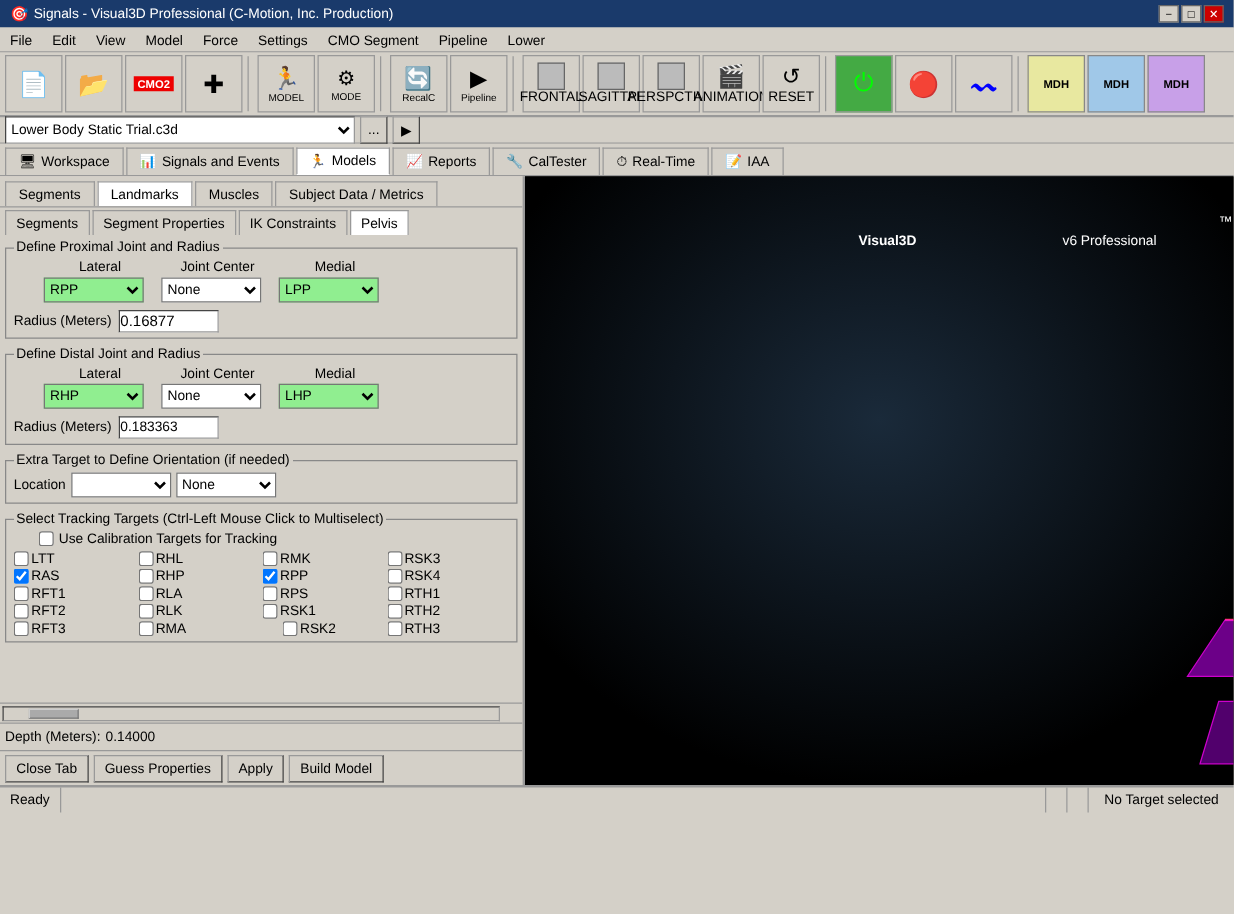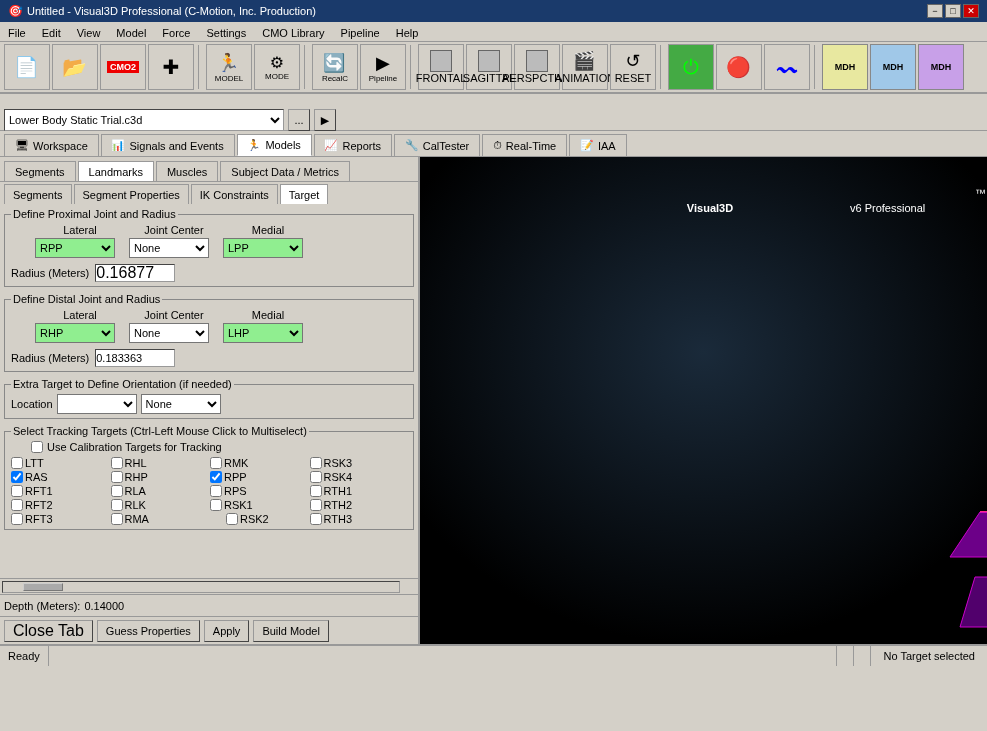--- a/index.html
+++ b/index.html
@@ -14,21 +14,21 @@
     
     #menu-bar { background: #d4d0c8; height: 20px; display: flex; align-items: flex-end; border-bottom: 1px solid #999; }
     .menu-item { padding: 2px 8px; cursor: pointer; color: black; }
 
     
     #toolbar { background: #d4d0c8; height: 52px; display: flex; align-items: center; padding: 2px 4px; gap: 2px; border-bottom: 2px solid #999; }
     .toolbar-btn { width: 46px; height: 46px; background: #d4d0c8; border: 1px solid #999; display: flex; flex-direction: column; align-items: center; justify-content: center; cursor: pointer; font-size: 9px; color: black; }
     .toolbar-separator { width: 4px; height: 44px; border-left: 1px solid #999; margin: 0 2px; }
 
     
-    #filepath-bar { background: #d4d0c8; height: 21px; display: flex; align-items: center; padding: 2px 4px; gap: 4px; border-bottom: 1px solid #999; margin-top: 16px; }
+    #filepath-bar { background: #d4d0c8; height: 21px; display: flex; align-items: center; padding: 2px 4px; gap: 4px; border-bottom: 1px solid #999; }
     #filepath-bar select { width: 280px; height: 22px; background: white; border: 1px inset #999; }
     .filepath-btn { width: 22px; height: 22px; background: #d4d0c8; border: 1px outset #999; display: flex; align-items: center; justify-content: center; cursor: pointer; }
 
     
     #tab-bar { background: #d4d0c8; height: 26px; display: flex; align-items: flex-end; padding: 0 4px; border-bottom: 1px solid #999; }
     .tab { height: 22px; padding: 2px 10px; background: #d4d0c8; border: 1px solid #999; border-bottom: none; margin-right: 2px; cursor: pointer; display: flex; align-items: center; gap: 4px; font-size: 11px; }
     .tab.active { background: white; border-bottom: 1px solid white; }
 
     
     #main-content { display: flex; height: calc(731px - 22px - 20px - 52px - 26px - 26px - 22px); }
@@ -58,39 +58,39 @@
 
     fieldset { border: 1px solid #888; margin-bottom: 6px; padding: 2px 6px 6px 6px; }
     legend { font-size: 11px; padding: 0 2px; }
   </style>
 </head>
 <body>
 
 <div id="title-bar">
   <div class="title-left">
     <span style="font-size:12px;">🎯</span>
-    <span>Untitled - Visual3D Professional (C-Motion, Inc. Production)</span>
+    <span>Signals - Visual3D Professional (C-Motion, Inc. Production)</span>
   </div>
   <div class="title-controls">
     <div class="title-btn">−</div>
     <div class="title-btn">□</div>
     <div class="title-btn" style="background:#c00;color:white;">✕</div>
   </div>
 </div>
 
 <div id="menu-bar">
   <span class="menu-item">File</span>
   <span class="menu-item">Edit</span>
   <span class="menu-item">View</span>
   <span class="menu-item">Model</span>
   <span class="menu-item">Force</span>
   <span class="menu-item">Settings</span>
-  <span class="menu-item">CMO Library</span>
+  <span class="menu-item">CMO Segment</span>
   <span class="menu-item">Pipeline</span>
-  <span class="menu-item">Help</span>
+  <span class="menu-item">Lower</span>
 </div>
 
 <div id="toolbar">
 
   <div class="toolbar-btn">
     <span style="font-size:20px;">📄</span>
   </div>
   <div class="toolbar-btn">
     <span style="font-size:20px;">📂</span>
   </div>
@@ -216,21 +216,21 @@
       <div class="sub-tab">Segments</div>
       <div class="sub-tab active" style="background:white;">Landmarks</div>
       <div class="sub-tab">Muscles</div>
       <div class="sub-tab">Subject Data / Metrics</div>
     </div>
 
     <div id="content-tabs" style="display:flex; padding:2px 4px 0; background:#d4d0c8; border-top:1px solid #999;">
       <div class="content-tab">Segments</div>
       <div class="content-tab">Segment Properties</div>
       <div class="content-tab">IK Constraints</div>
-      <div class="content-tab active" style="background:white;">Target</div>
+      <div class="content-tab active" style="background:white;">Pelvis</div>
     </div>
 
     <div class="panel-scroll" style="flex:1; overflow-y:auto; background:#d4d0c8; padding:4px;">
 
       <fieldset style="border:1px solid #888; margin-bottom:6px; padding:4px 6px; background:#d4d0c8;">
         <legend>Define Proximal Joint and Radius</legend>
 
         <div style="display:flex; gap:4px; margin-bottom:2px;">
           <div style="width:20px;"></div>
           <div style="width:90px; text-align:center;">Lateral</div>
@@ -255,21 +255,21 @@
 
           <div style="display:flex; align-items:center; width:90px;">
             <select style="background:#90EE90; width:80px; height:20px; font-size:11px;">
               <option value="LPP">LPP</option>
             </select>
           </div>
         </div>
 
         <div style="display:flex; align-items:center; gap:6px;">
           <span>Radius (Meters)</span>
-          <input type="text" value="0.16877" style="width: 80px; height: 18px; font-size: 16px; border: 1px inset rgb(153, 153, 153); background: white;">
+          <input type="text" value="0.16877" style="width: 80px; height: 18px; font-size: 12px; border: 1px inset rgb(153, 153, 153); background: white;">
         </div>
       </fieldset>
 
       <fieldset style="border:1px solid #888; margin-bottom:6px; padding:4px 6px; background:#d4d0c8;">
         <legend>Define Distal Joint and Radius</legend>
 
         <div style="display:flex; gap:4px; margin-bottom:2px;">
           <div style="width:20px;"></div>
           <div style="width:90px; text-align:center;">Lateral</div>
           <div style="width:90px; text-align:center;">Joint Center</div>
@@ -357,21 +357,21 @@
         <div style="width:40px; height:8px; background:#aaa; position:absolute; left:20px; top:1px; border:1px outset #ccc;"></div>
       </div>
     </div>
 
     <div style="height:22px; background:#d4d0c8; border-top:1px solid #999; display:flex; align-items:center; padding:0 4px;">
       <span>Depth (Meters):</span>
       <span style="margin-left:4px;">0.14000</span>
     </div>
 
     <div style="height:28px; background:#d4d0c8; border-top:1px solid #999; display:flex; align-items:center; padding:2px 4px; gap:4px;">
-      <button style="height:22px; padding:0 8px; background:#d4d0c8; border:1px outset #999; font-size:16px; cursor:pointer;">Close Tab</button>
+      <button style="height:22px; padding:0 8px; background:#d4d0c8; border:1px outset #999; font-size:11px; cursor:pointer;">Close Tab</button>
       <button style="height:22px; padding:0 8px; background:#d4d0c8; border:1px outset #999; font-size:11px; cursor:pointer;">Guess Properties</button>
       <button style="height:22px; padding:0 8px; background:#d4d0c8; border:1px outset #999; font-size:11px; cursor:pointer;">Apply</button>
       <button style="height:22px; padding:0 8px; background:#d4d0c8; border:1px outset #999; font-size:11px; cursor:pointer;">Build Model</button>
     </div>
   </div>
 
   <div id="viewport" style="flex:1; background:black; position:relative; overflow:hidden;">
 
     <svg width="100%" height="100%" style="position:absolute; top:0; left:0;">
 

